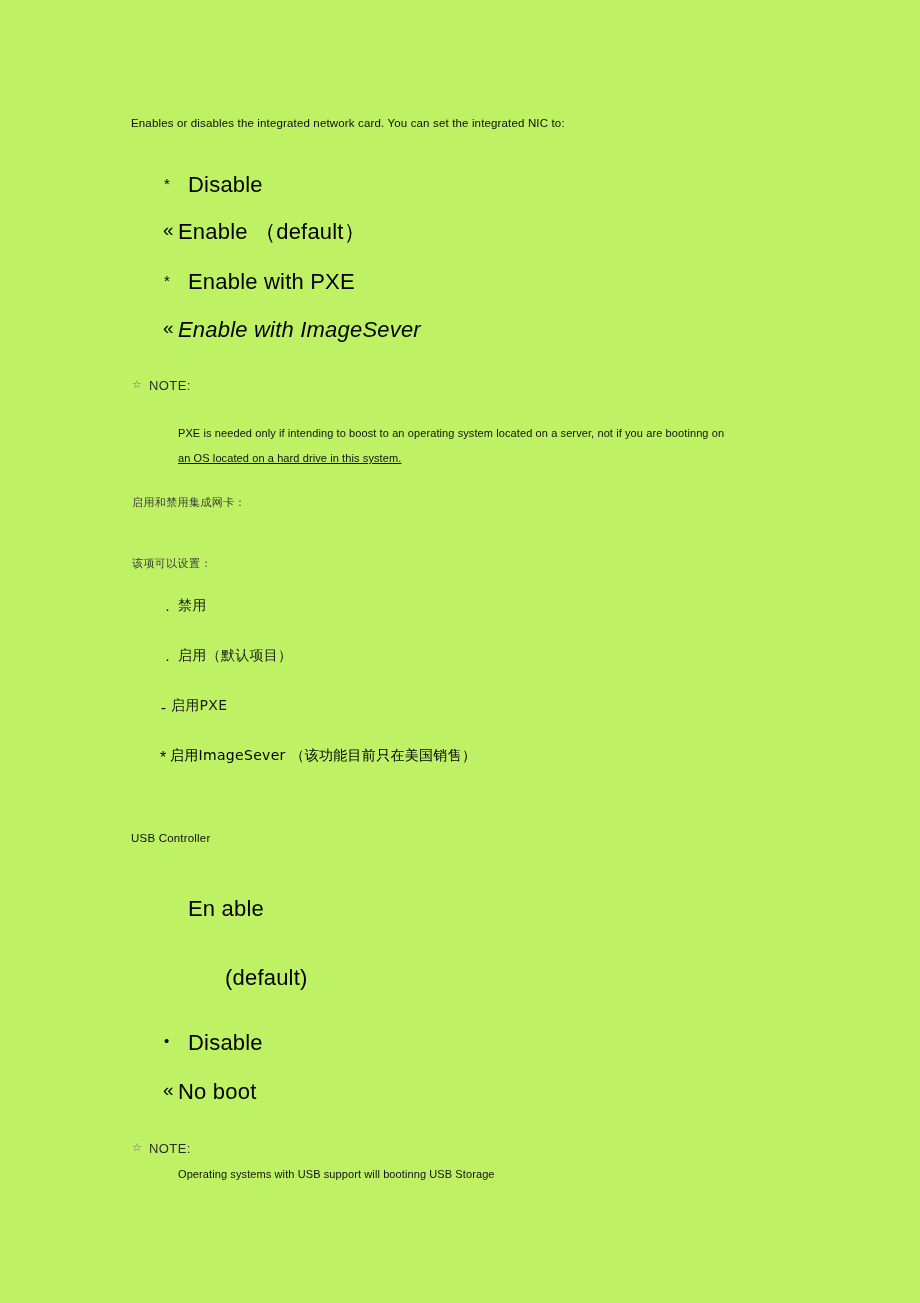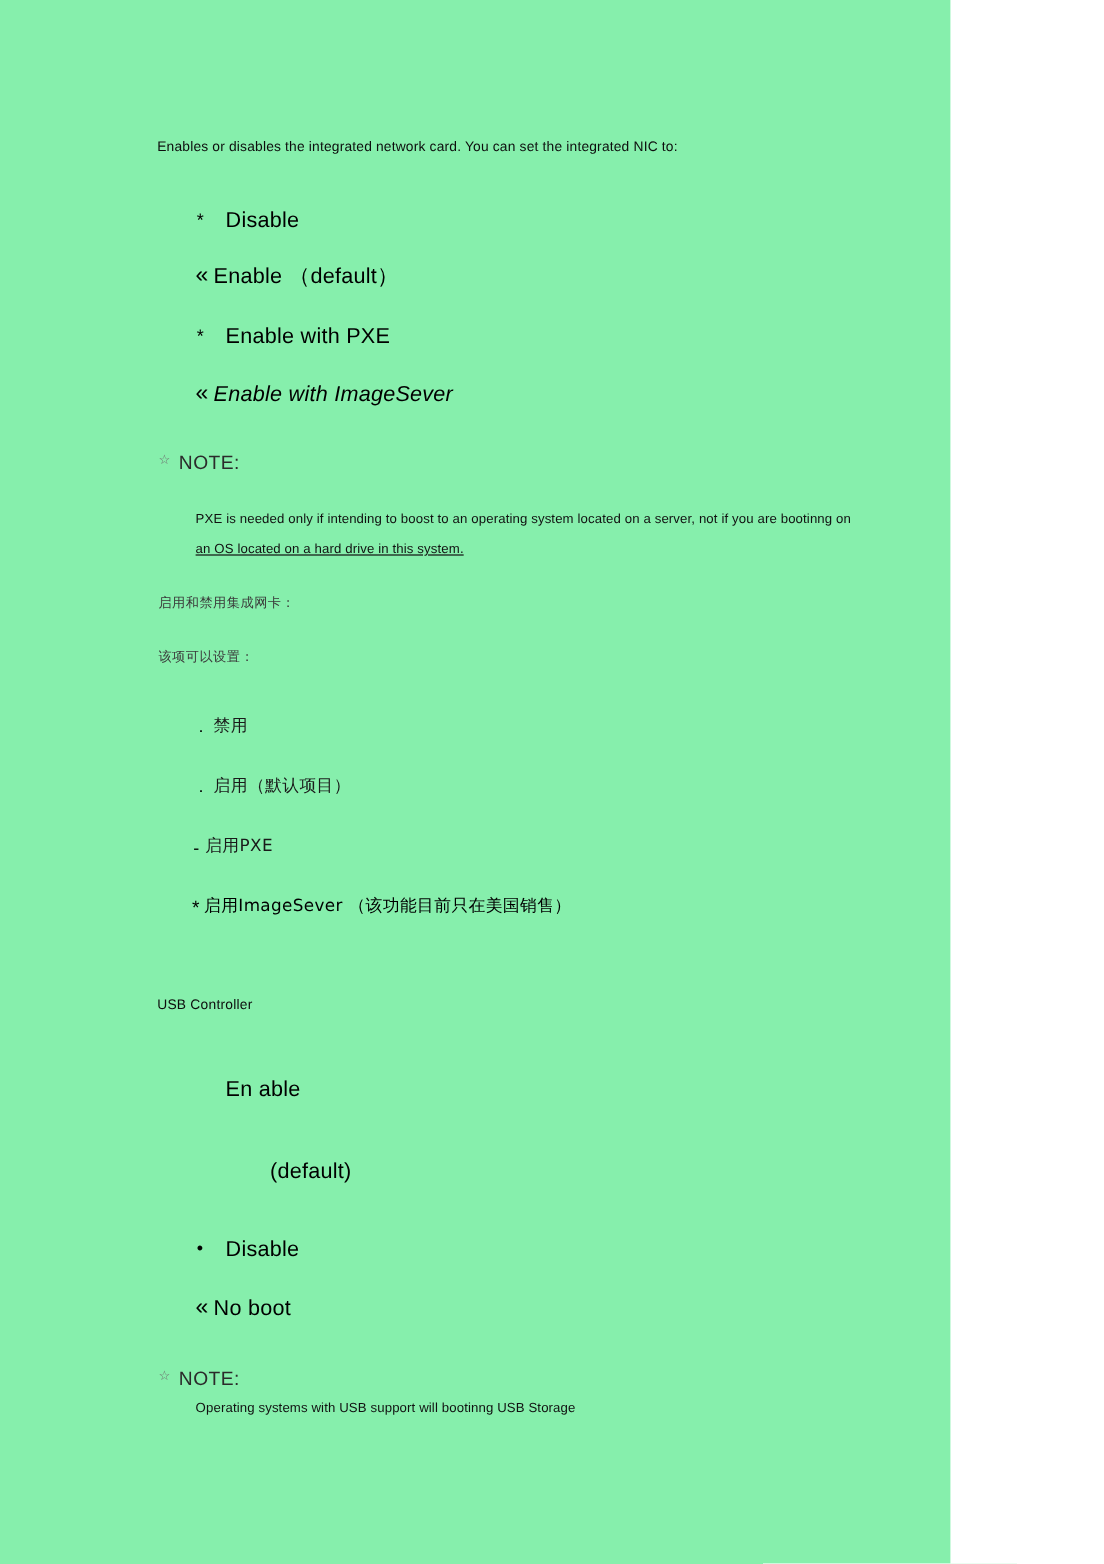--- a/index.html
+++ b/index.html
@@ -7,23 +7,23 @@
     padding: 0;
     background: #ffffff;
   }
   body {
     font-family: "Liberation Sans", "DejaVu Sans", sans-serif;
     color: #000000;
     -webkit-font-smoothing: antialiased;
   }
   .page {
     position: relative;
-    width: 792px;
+    width: 920px;
     height: 1303px;
-    background: #86efac;
+    background: #bef264;
     overflow: hidden;
     box-sizing: border-box;
   }
 
   
   .tl {
     position: absolute;
     white-space: pre;
     line-height: 1.0;
   }
@@ -33,25 +33,26 @@
     font-size: 11.5px;
     letter-spacing: 0.15px;
     color: #0d0d0d;
   }
 
   
   .note-body {
     font-size: 11px;
     letter-spacing: 0.1px;
     color: #111111;
+    margin-left: 15px;
   }
 
   
   .bullet-lg {
-    font-size: 18px;
+    font-size: 22px;
     letter-spacing: 0.2px;
     color: #000000;
   }
   .bullet-mark {
     position: absolute;
     font-size: 19px;
     color: #000000;
     line-height: 1.0;
   }
   .bullet-mark.small-star {
@@ -71,21 +72,21 @@
     letter-spacing: 0.3px;
     color: #1a1a1a;
     font-family: "DejaVu Sans", "Liberation Sans", sans-serif;
   }
   .cn-lg-dark {
     color: #000000;
   }
 
   
   .note-head {
-    font-size: 16px;
+    font-size: 13px;
     letter-spacing: 0.4px;
     color: #2b2b2b;
   }
   .note-star {
     position: absolute;
     font-size: 11px;
     color: #6f6f6f;
     line-height: 1.0;
   }
 
@@ -126,21 +127,21 @@
 
   <div>
     <span class="note-star" style="left:132px; top:379px;">☆</span>
     <span class="tl note-head" style="left:149px; top:379px;">NOTE:</span>
     <span class="tl note-body" style="left:163px; top:428px;">PXE is needed only if intending to boost to an operating system located on a server, not if you are bootinng on</span>
     <span class="tl note-body" style="left:163px; top:453px;text-decoration:underline;">an OS located on a hard drive in this system.</span>
   </div>
 
   <div class="tl cn-sm" style="left:132px; top:497px;">启用和禁用集成网卡：</div>
 
-  <div class="tl cn-sm" style="left:132px; top:542px;">该项可以设置：</div>
+  <div class="tl cn-sm" style="left:132px; top:558px;">该项可以设置：</div>
 
   <div>
     <span class="bullet-mark" style="left:165px; top:601px; font-size:15px;">·</span>
     <span class="tl cn-lg" style="left:178px; top:598px;">禁用</span>
   </div>
 
   <div>
     <span class="bullet-mark" style="left:165px; top:651px; font-size:15px;">·</span>
     <span class="tl cn-lg" style="left:178px; top:648px;">启用（默认项目）</span>
   </div>

